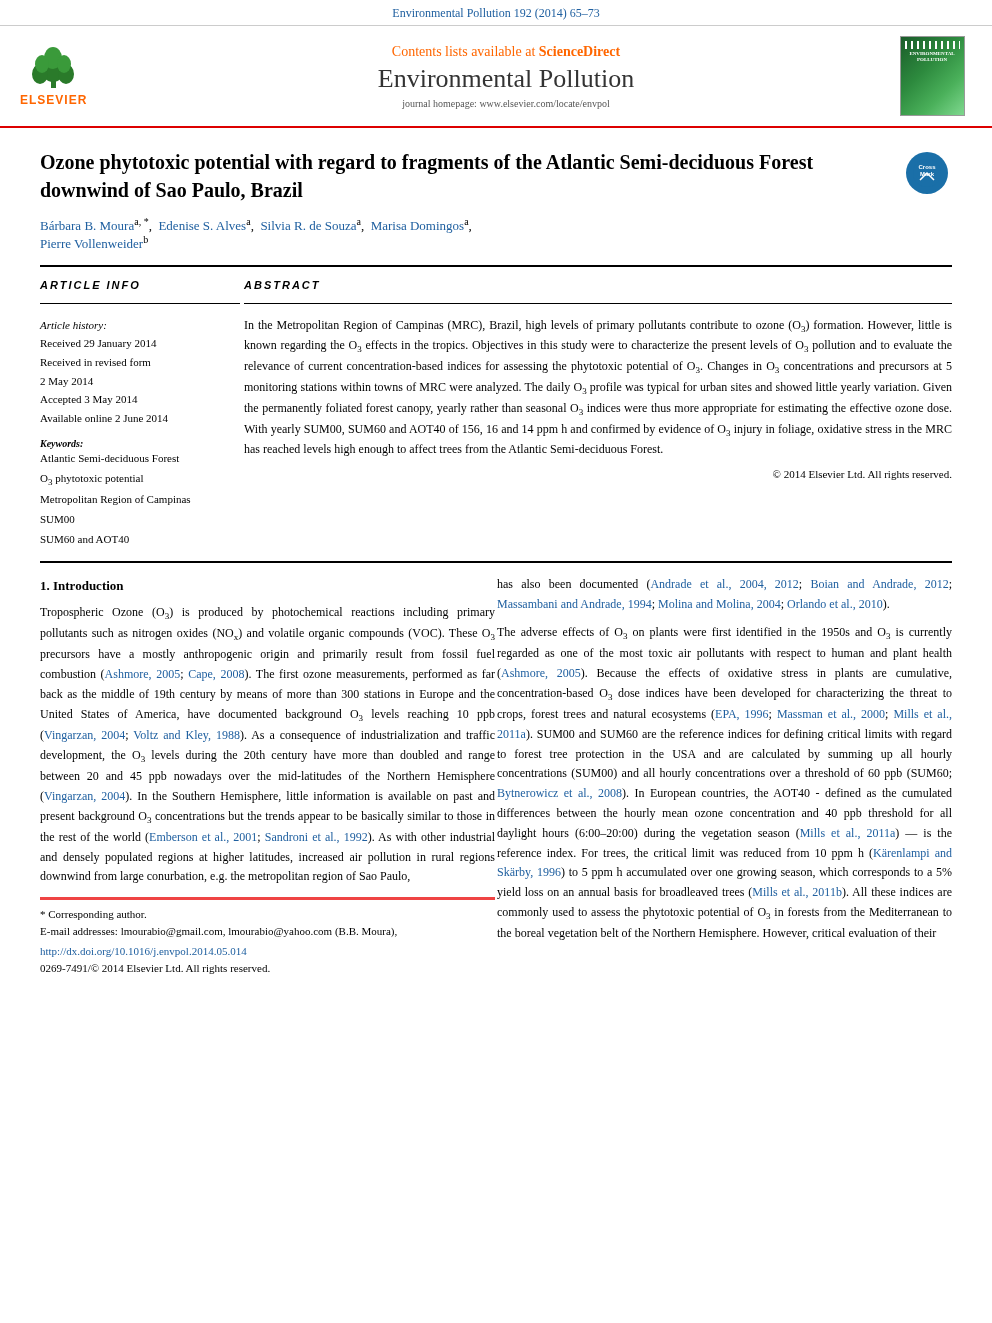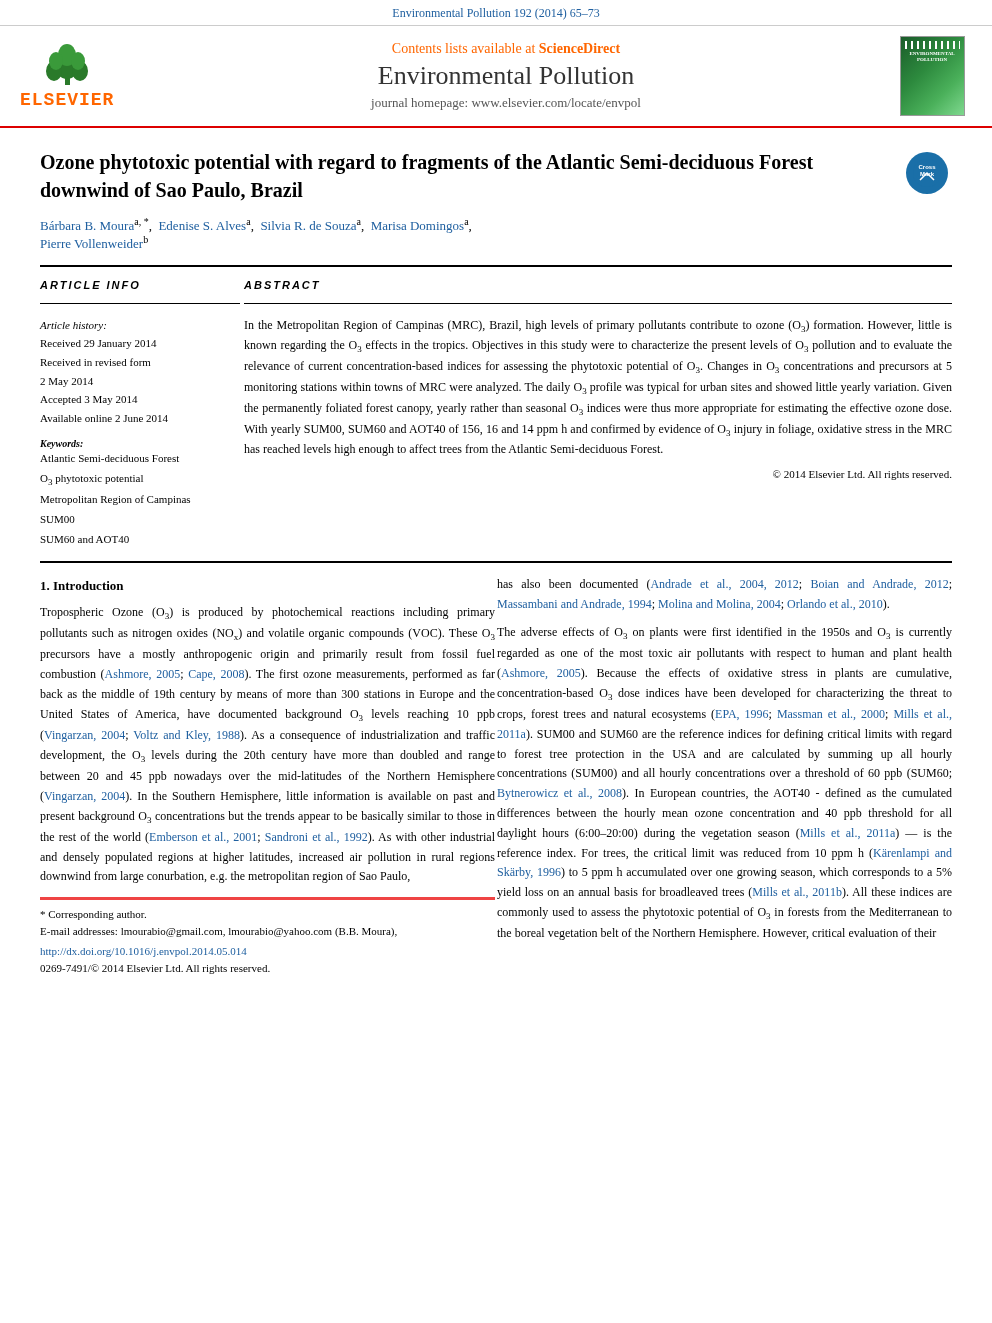--- a/index.html
+++ b/index.html
@@ -39,25 +39,25 @@
       display: flex;
       flex-direction: column;
       align-items: center;
       gap: 2px;
     }
     .elsevier-tree {
       width: 55px;
       height: 45px;
     }
     .elsevier-text {
-      font-size: 18px;
+      font-size: 12px;
       font-weight: bold;
       color: #f60;
       letter-spacing: 1px;
-      font-family: Liberation Mono, monospace;
+      font-family: Liberation Sans, sans-serif;
     }
     .journal-header-center {
       flex: 1;
       text-align: center;
     }
     .sciencedirect-line {
       font-size: 14px;
       color: #555;
       margin-bottom: 4px;
     }
@@ -65,21 +65,21 @@
       color: #f60;
     }
     .journal-title-main {
       font-size: 26px;
       font-weight: normal;
       color: #333;
       font-family: Georgia, serif;
       margin-bottom: 4px;
     }
     .journal-homepage {
-      font-size: 13px;
+      font-size: 10px;
       color: #555;
     }
     .journal-header-right {
       width: 80px;
       display: flex;
       flex-direction: column;
       align-items: center;
     }
     .journal-cover {
       width: 65px;

